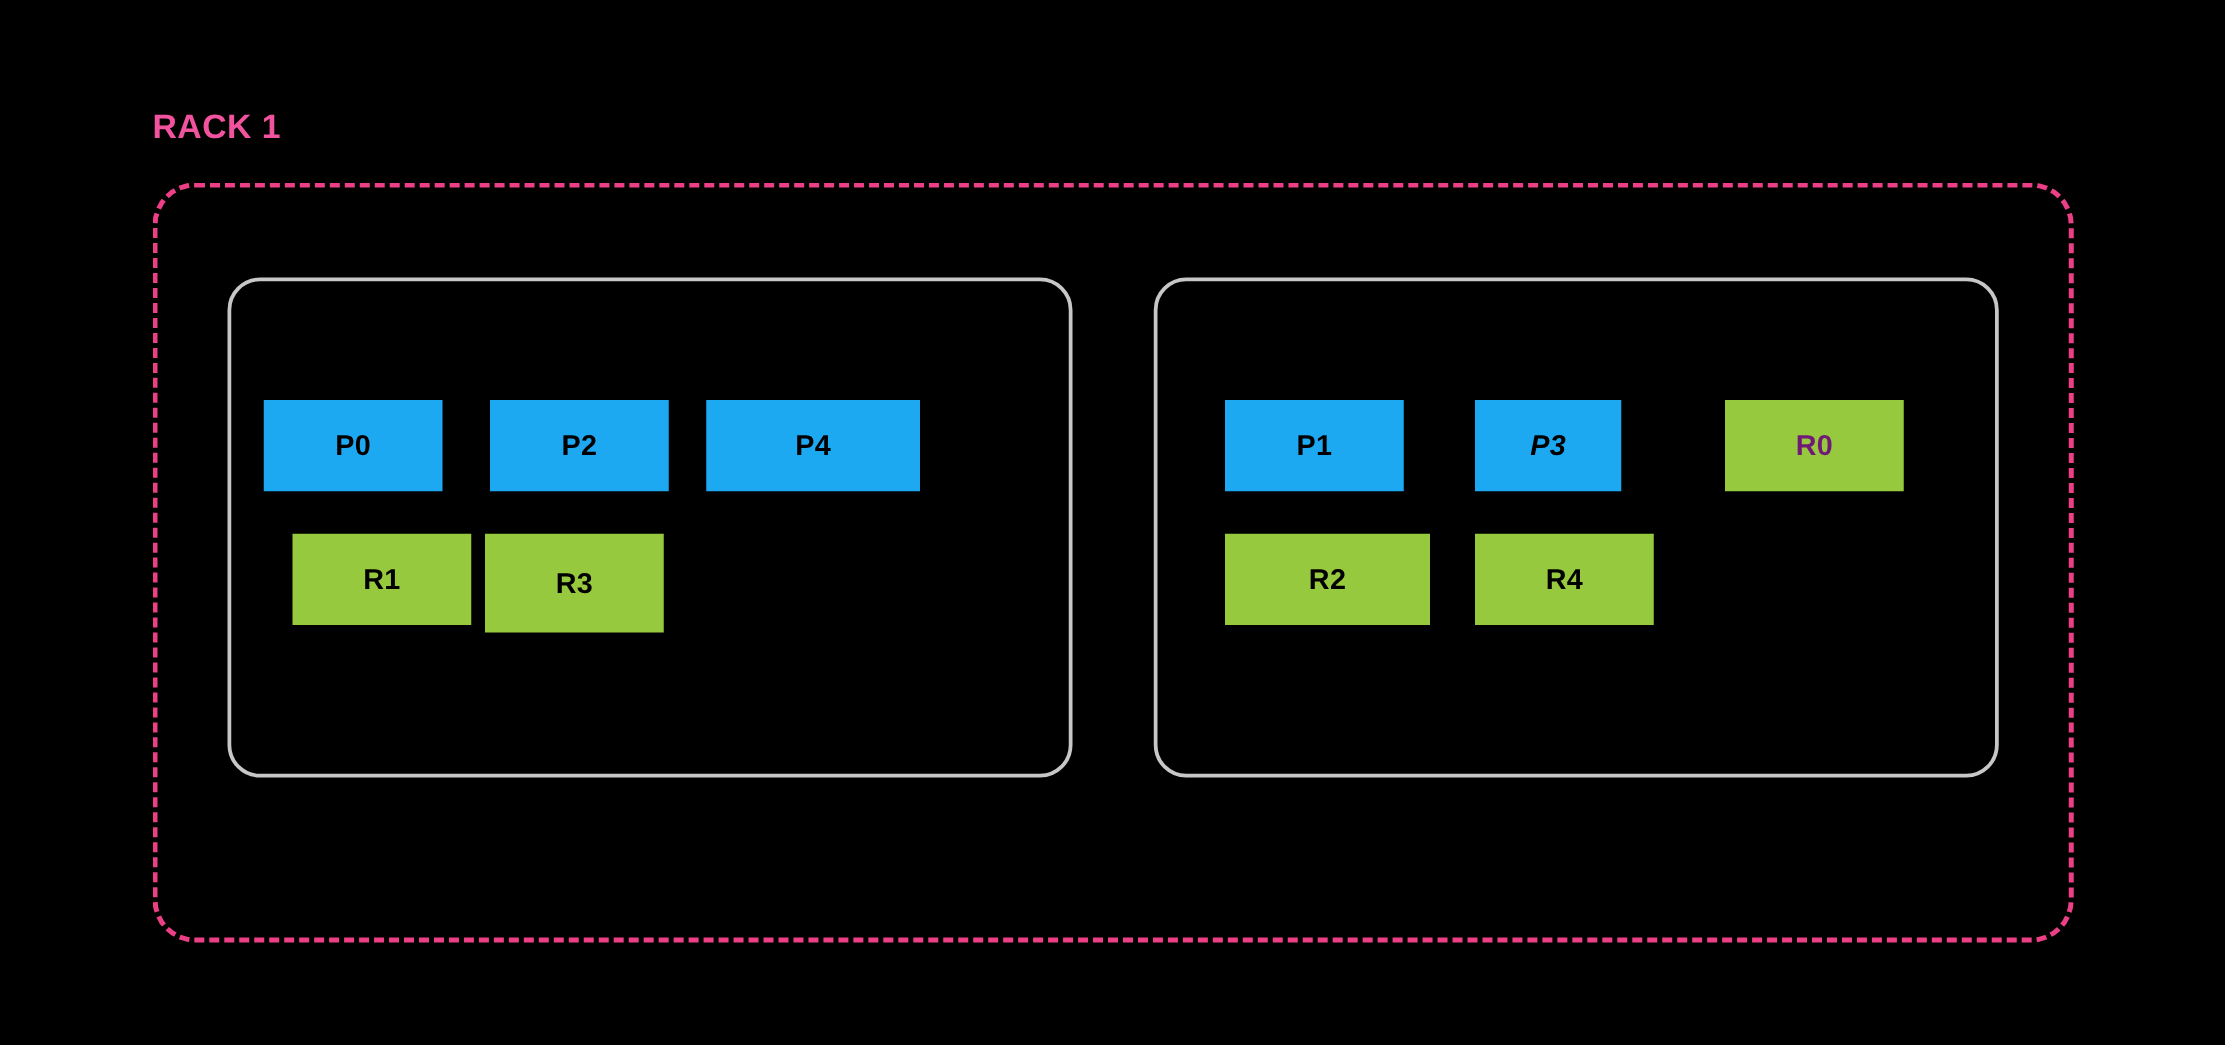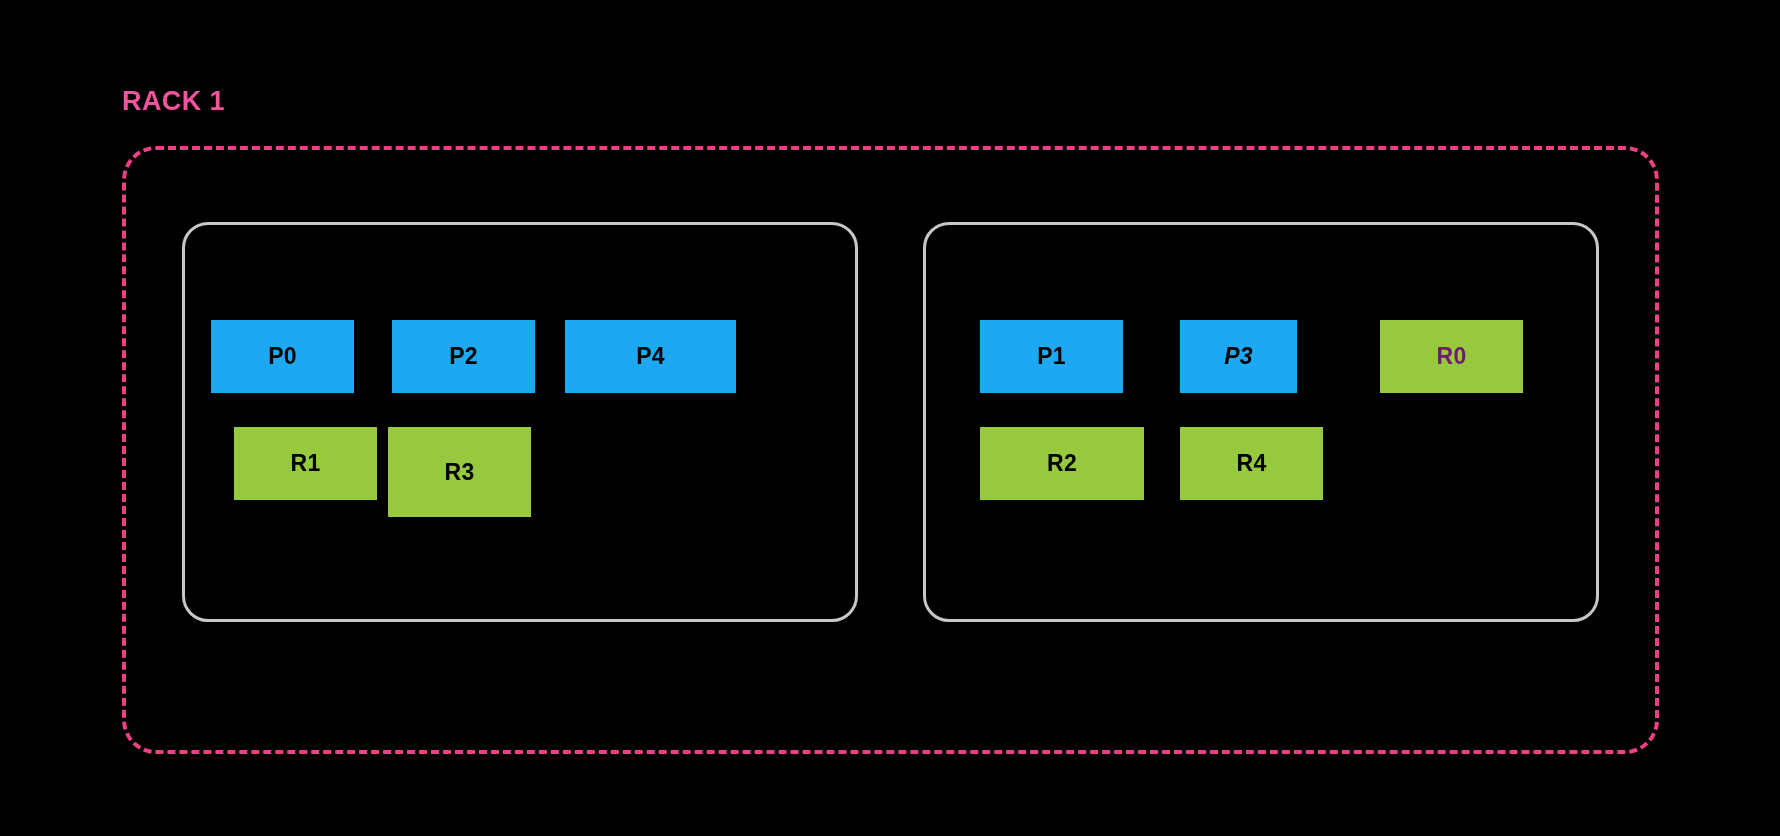--- a/index.html
+++ b/index.html
@@ -71,21 +71,21 @@
   <div class="rack-label" style="left: 122px; top: 88px; color: rgb(242, 83, 158);">RACK 1</div>
 
   <div class="rack-boundary" style="left: 122px; top: 146px; width: 1537px; height: 608px; border-color: rgb(236, 63, 133);"></div>
 
   <div id="nodes-layer">
       <div class="node-box" style="left: 182px; top: 222px; width: 676px; height: 400px; border-color: rgb(199, 199, 199);"></div>
       <div class="chip" style="left: 211px; top: 320px; width: 143px; height: 73px; background: rgb(29, 168, 242); color: rgb(0, 0, 0);">P0</div>
       <div class="chip" style="left: 392px; top: 320px; width: 143px; height: 73px; background: rgb(29, 168, 242); color: rgb(0, 0, 0);">P2</div>
       <div class="chip" style="left: 565px; top: 320px; width: 171px; height: 73px; background: rgb(29, 168, 242); color: rgb(0, 0, 0);">P4</div>
       <div class="chip" style="left: 211px; top: 427px; width: 143px; height: 73px; background: rgb(150, 201, 61); color: rgb(0, 0, 0); margin-left: 23px;">R1</div>
-      <div class="chip" style="left: 388px; top: 427px; width: 143px; height: 90px; background: rgb(150, 201, 61); color: rgb(0, 0, 0);">R3</div>
+      <div class="chip" style="left: 388px; top: 427px; width: 143px; height: 79px; background: rgb(150, 201, 61); color: rgb(0, 0, 0);">R3</div>
       <div class="node-box" style="left: 923px; top: 222px; width: 676px; height: 400px; border-color: rgb(199, 199, 199);"></div>
       <div class="chip" style="left: 980px; top: 320px; width: 143px; height: 73px; background: rgb(29, 168, 242); color: rgb(0, 0, 0);">P1</div>
       <div class="chip" style="left: 1180px; top: 320px; width: 117px; height: 73px; background: rgb(29, 168, 242); color: rgb(0, 0, 0); font-style: italic;">P3</div>
       <div class="chip" style="left: 1380px; top: 320px; width: 143px; height: 73px; background: rgb(150, 201, 61); color: #701a75;">R0</div>
       <div class="chip" style="left: 980px; top: 427px; width: 164px; height: 73px; background: rgb(150, 201, 61); color: rgb(0, 0, 0);">R2</div>
       <div class="chip" style="left: 1180px; top: 427px; width: 143px; height: 73px; background: rgb(150, 201, 61); color: rgb(0, 0, 0); text-align: right;">R4</div>
     </div>
 
 </div>
 

